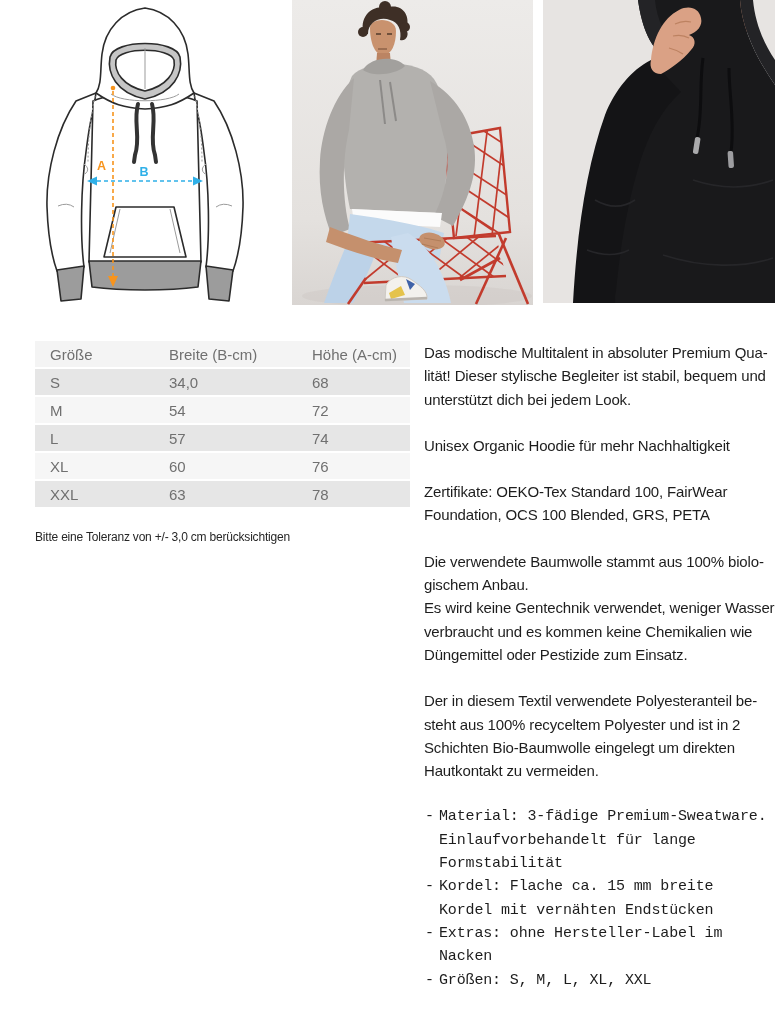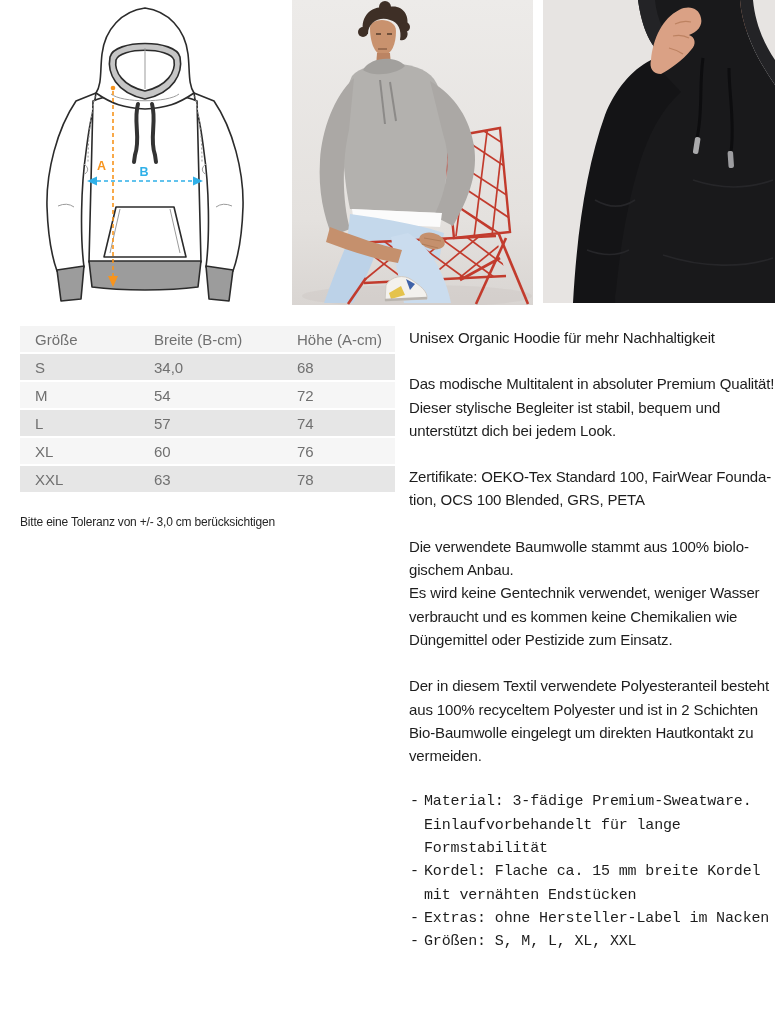--- a/index.html
+++ b/index.html
@@ -10,21 +10,21 @@
   }
   .media-row{display:flex;height:306px;align-items:flex-start;}
   .diagram-box{width:292px;height:306px;flex:0 0 auto;}
   .photo{flex:0 0 auto;display:block;}
   .photo-1{width:241px;height:305px;}
   .photo-gap{width:10px;height:305px;flex:0 0 auto;}
   .photo-2{width:232px;height:303px;}
   svg{display:block;}
   svg text{font-family:"Liberation Sans", sans-serif;}
 
-  .content-row{display:flex;margin-top:20px;padding-left:20px;}
+  .content-row{display:flex;margin-top:35px;padding-left:35px;}
   .size-panel{width:376px;flex:0 0 auto;}
   table.size-table{border-collapse:collapse;width:375px;font-size:15px;color:#707070;table-layout:fixed;}
   table.size-table th,table.size-table td{
     text-align:left;font-weight:normal;height:26px;padding:0 0 0 15px;
     border-bottom:2px solid #ffffff;white-space:nowrap;overflow:hidden;
   }
   table.size-table col.c1{width:119px;}
   table.size-table col.c2{width:143px;}
   table.size-table col.c3{width:113px;}
   table.size-table thead th{background:#f4f4f4;}
@@ -254,22 +254,22 @@
           <td>XXL</td>
           <td>63</td>
           <td>78</td>
         </tr>
       </tbody>
     </table>
     <p class="tolerance">Bitte eine Toleranz von +/- 3,0 cm berücksichtigen</p>
   </div>
 
   <div class="desc">
+    <p>Das modische Multitalent in absoluter Premium Qua­lität! Dieser stylische Begleiter ist stabil, bequem und unterstützt dich bei jedem Look.</p>
     <p>Unisex Organic Hoodie für mehr Nachhaltigkeit</p>
-    <p>Das modische Multitalent in absoluter Premium Qua­lität! Dieser stylische Begleiter ist stabil, bequem und unterstützt dich bei jedem Look.</p>
     <p>Zertifikate: OEKO-Tex Standard 100, FairWear Founda­tion, OCS 100 Blended, GRS, PETA</p>
     <p class="keep-breaks">Die verwendete Baumwolle stammt aus 100% biolo­gischem Anbau.
 Es wird keine Gentechnik verwendet, weniger Wasser verbraucht und es kommen keine Chemikalien wie Düngemittel oder Pestizide zum Einsatz.</p>
     <p>Der in diesem Textil verwendete Polyesteranteil be­steht aus 100% recyceltem Polyester und ist in 2 Schichten Bio-Baumwolle eingelegt um direkten Hautkontakt zu vermeiden.</p>
     <ul class="specs">
       <li>Material: 3-fädige Premium-Sweatware. Einlaufvor­behandelt für lange Formstabilität</li>
       <li>Kordel: Flache ca. 15 mm breite Kordel mit vernäh­ten Endstücken</li>
       <li>Extras: ohne Hersteller-Label im Nacken</li>
       <li>Größen:  S, M, L, XL, XXL</li>
     </ul>

